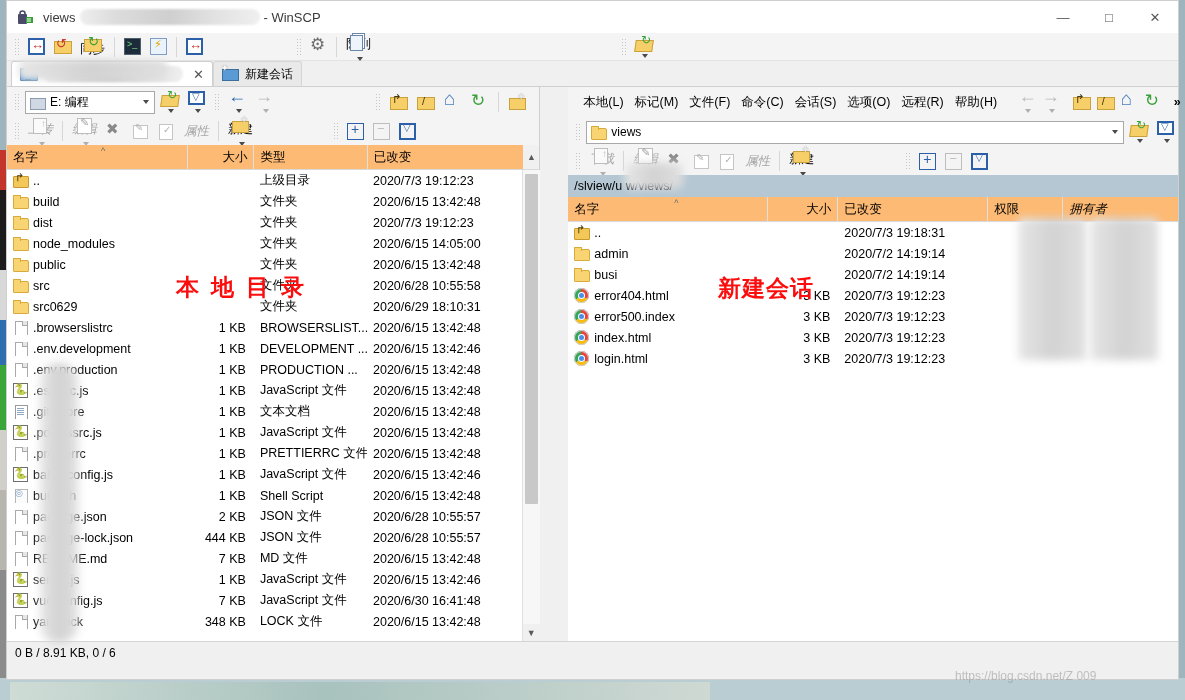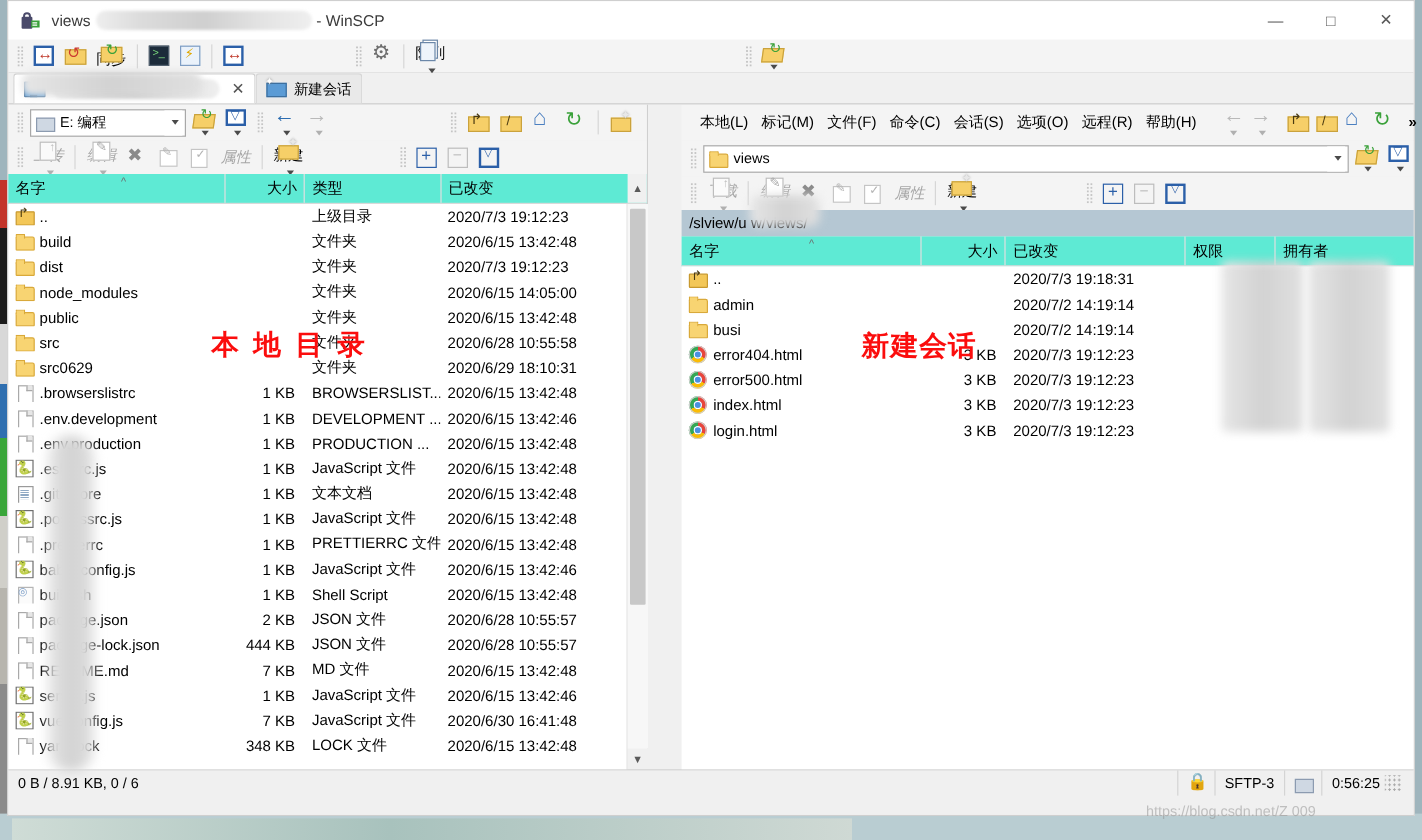--- a/index.html
+++ b/index.html
@@ -84,21 +84,21 @@
   
   .opsRow { height:28px; display:flex; align-items:center; gap:1px; padding-left:4px;
       background:#f4f4f4; flex:0 0 28px; }
   .tbtn.dis span.lab, .tbtn.dis { color:#a6a6a6;font-style:italic; }
 
   
   .pathbar { height:22px; background:#b5c7d3; display:flex; align-items:center;
       padding-left:6px; font-size:12.5px; flex:0 0 22px; position:relative; }
 
   
-  .lhead { height:25px; background:#5eead4; border-bottom:1px solid #d9d9d9; display:flex;
+  .lhead { height:25px; background:#fdba74; border-bottom:1px solid #d9d9d9; display:flex;
       flex:0 0 25px; position:relative; }
   .hcell { border-right:1px solid #e0e0e0; display:flex; align-items:center; padding:0 6px;
       font-size:12.5px; position:relative; }
   .hcell.num { justify-content:flex-end; }
   .sortmark { position:absolute; top:1px; left:50%; transform:translateX(-50%);
       font-size:9px; color:#6b6b6b; }
 
   
   .lbody { flex:1 1 auto; background:#fff; overflow:hidden; position:relative; }
   .row { height:21px; display:flex; align-items:center; font-size:12.5px; }
@@ -753,21 +753,21 @@
         </div>
         <div class="hcell num" style="width:70px;">
           <span>大小</span>
         </div>
         <div class="hcell" style="width:150px;">
           <span>已改变</span>
         </div>
         <div class="hcell" style="width:75px;">
           <span>权限</span>
         </div>
-        <div class="hcell" style="width:110px;border-right:none;">
+        <div class="hcell" style="width:110px;border-right:none;font-style:italic;">
           <span>拥有者</span>
         </div>
       </div>
 
       <div class="lbody" id="right-rows">
           <div class="row">
             <div class="c-name" style="width:200px">
               <span class="ico up"></span>
               <span>..</span>
             </div>
@@ -802,21 +802,21 @@
               <span>error404.html</span>
             </div>
             <div class="c-num" style="width:70px">3 KB</div>
             <div class="c-txt" style="width:150px">2020/7/3 19:12:23</div>
             <div class="c-txt" style="width:75px"></div>
             <div class="c-txt" style="width:110px"></div>
           </div>
           <div class="row">
             <div class="c-name" style="width:200px">
               <span class="ico chrome"></span>
-              <span>error500.html</span>
+              <span>error500.index</span>
             </div>
             <div class="c-num" style="width:70px">3 KB</div>
             <div class="c-txt" style="width:150px">2020/7/3 19:12:23</div>
             <div class="c-txt" style="width:75px"></div>
             <div class="c-txt" style="width:110px"></div>
           </div>
           <div class="row">
             <div class="c-name" style="width:200px">
               <span class="ico chrome"></span>
               <span>index.html</span>
@@ -836,35 +836,20 @@
             <div class="c-txt" style="width:75px"></div>
             <div class="c-txt" style="width:110px"></div>
           </div>
         </div>
     </div>
   </div>
 
   <div class="statusrow">
     <div class="statusright">
       <span>0 B / 8.91 KB,  0 / 6</span>
-      <div class="statuscells">
-        <div class="scell">
-          <span class="g lock" style="width:14px;height:14px;"></span>
-        </div>
-        <div class="scell">
-          <span>SFTP-3</span>
-        </div>
-        <div class="scell">
-          <span class="g netic" style="width:14px;height:14px;"></span>
-        </div>
-        <div class="scell">
-          <span>0:56:25</span>
-          <span class="gripper"></span>
-        </div>
-      </div>
     </div>
   </div>
   <div class="fillrow"></div>
 </div>
 
 <div class="annot" style="left:176px; top:272px; font-size:23px; letter-spacing:2px;">本 地 目 录</div>
 <div class="annot" style="left:718px; top:273px; font-size:23px; letter-spacing:1px;">新建会话</div>
 
 <div class="blurbox" style="left:18px; top:60px; width:150px; height:20px;"></div>
 <div class="blurbox" style="left:40px; top:363px; width:38px; height:280px; border-radius:18px; filter:blur(5px);"></div>

